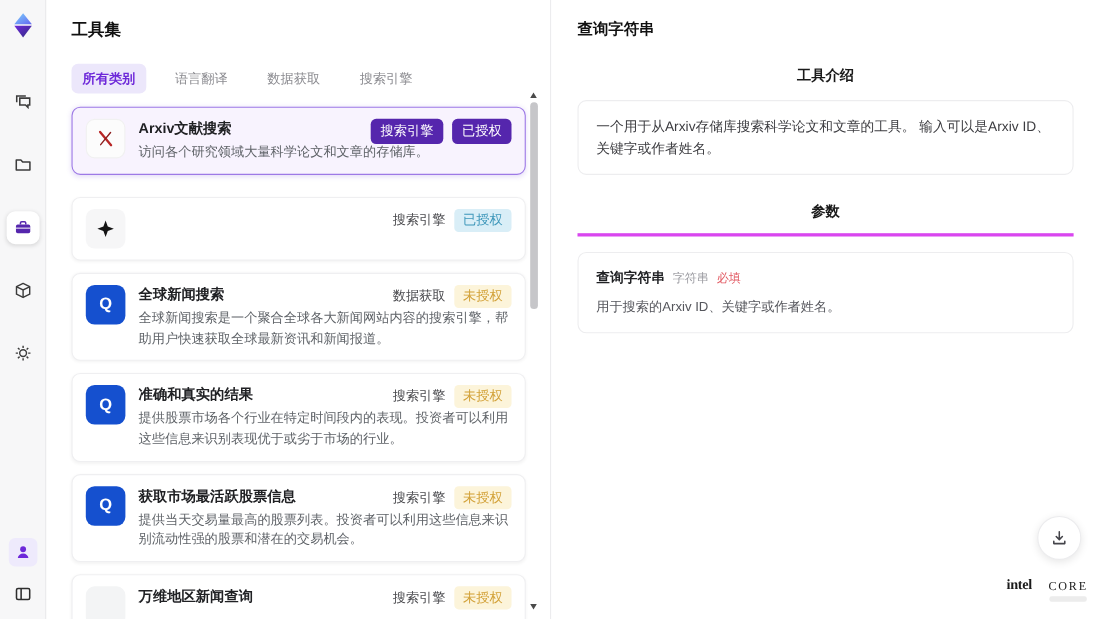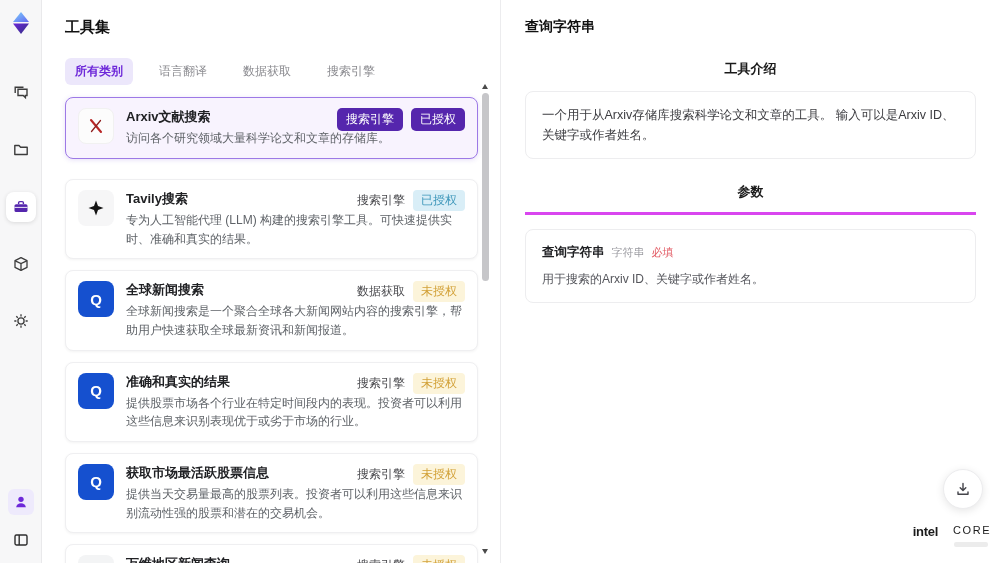--- a/index.html
+++ b/index.html
@@ -70,21 +70,21 @@
   .param-name { font-size:12.5px; font-weight:700; color:#202124; }
   .param-type { font-size:11px; color:#9a9aa0; }
   .param-req  { font-size:11px; color:#e25b64; }
   .param-desc { font-size:12px; color:#55565c; margin-top:9px; line-height:1.5; }
 
   
   .fab { position:absolute; right:17px; bottom:54px; width:40px; height:40px; border-radius:50%;
          background:#fff; border:1px solid #ececee; box-shadow:0 2px 8px rgba(0,0,0,.10);
          display:flex; align-items:center; justify-content:center; cursor:pointer; }
   .brand { position:absolute; right:12px; bottom:16px; width:72px; text-align:center; }
-  .brand-row { display:flex; align-items:flex-start; justify-content:center; gap:15px; color:#1b1b1b; }
+  .brand-row { display:flex; align-items:flex-end; justify-content:center; gap:15px; color:#1b1b1b;font-family:Liberation Serif, serif; }
   .brand-intel { font-size:13px; font-weight:700; letter-spacing:-0.3px; }
   .brand-core  { font-size:11px; font-weight:500; letter-spacing:1.6px; }
   .brand-sub { width:34px; height:5px; background:#ececec; border-radius:2px; margin:3px 0 0 auto; }
 
   svg { display:block; }
 </style>
 </head>
 <body>
 
 <div class="app">
@@ -182,24 +182,20 @@
           <span class="auth">已授权</span>
         </div>
       </div>
 
       <div class="card auth-ok">
         <div class="tool-icon tavily">
           <svg width="18" height="18" viewBox="0 0 18 18">
             <path d="M9 1.5 L11 7 L16.5 9 L11 11 L9 16.5 L7 11 L1.5 9 L7 7 Z" fill="#141414"></path>
           </svg>
         </div>
-        <div class="tool-info">
-          <div class="tool-name">Tavily搜索</div>
-          <div class="tool-desc">专为人工智能代理 (LLM) 构建的搜索引擎工具。可快速提供实时、准确和真实的结果。</div>
-        </div>
         <div class="tags">
           <span class="cat">搜索引擎</span>
           <span class="auth">已授权</span>
         </div>
       </div>
 
       <div class="card auth-no">
         <div class="tool-icon qblue">Q</div>
         <div class="tool-info">
           <div class="tool-name">全球新闻搜索</div>

